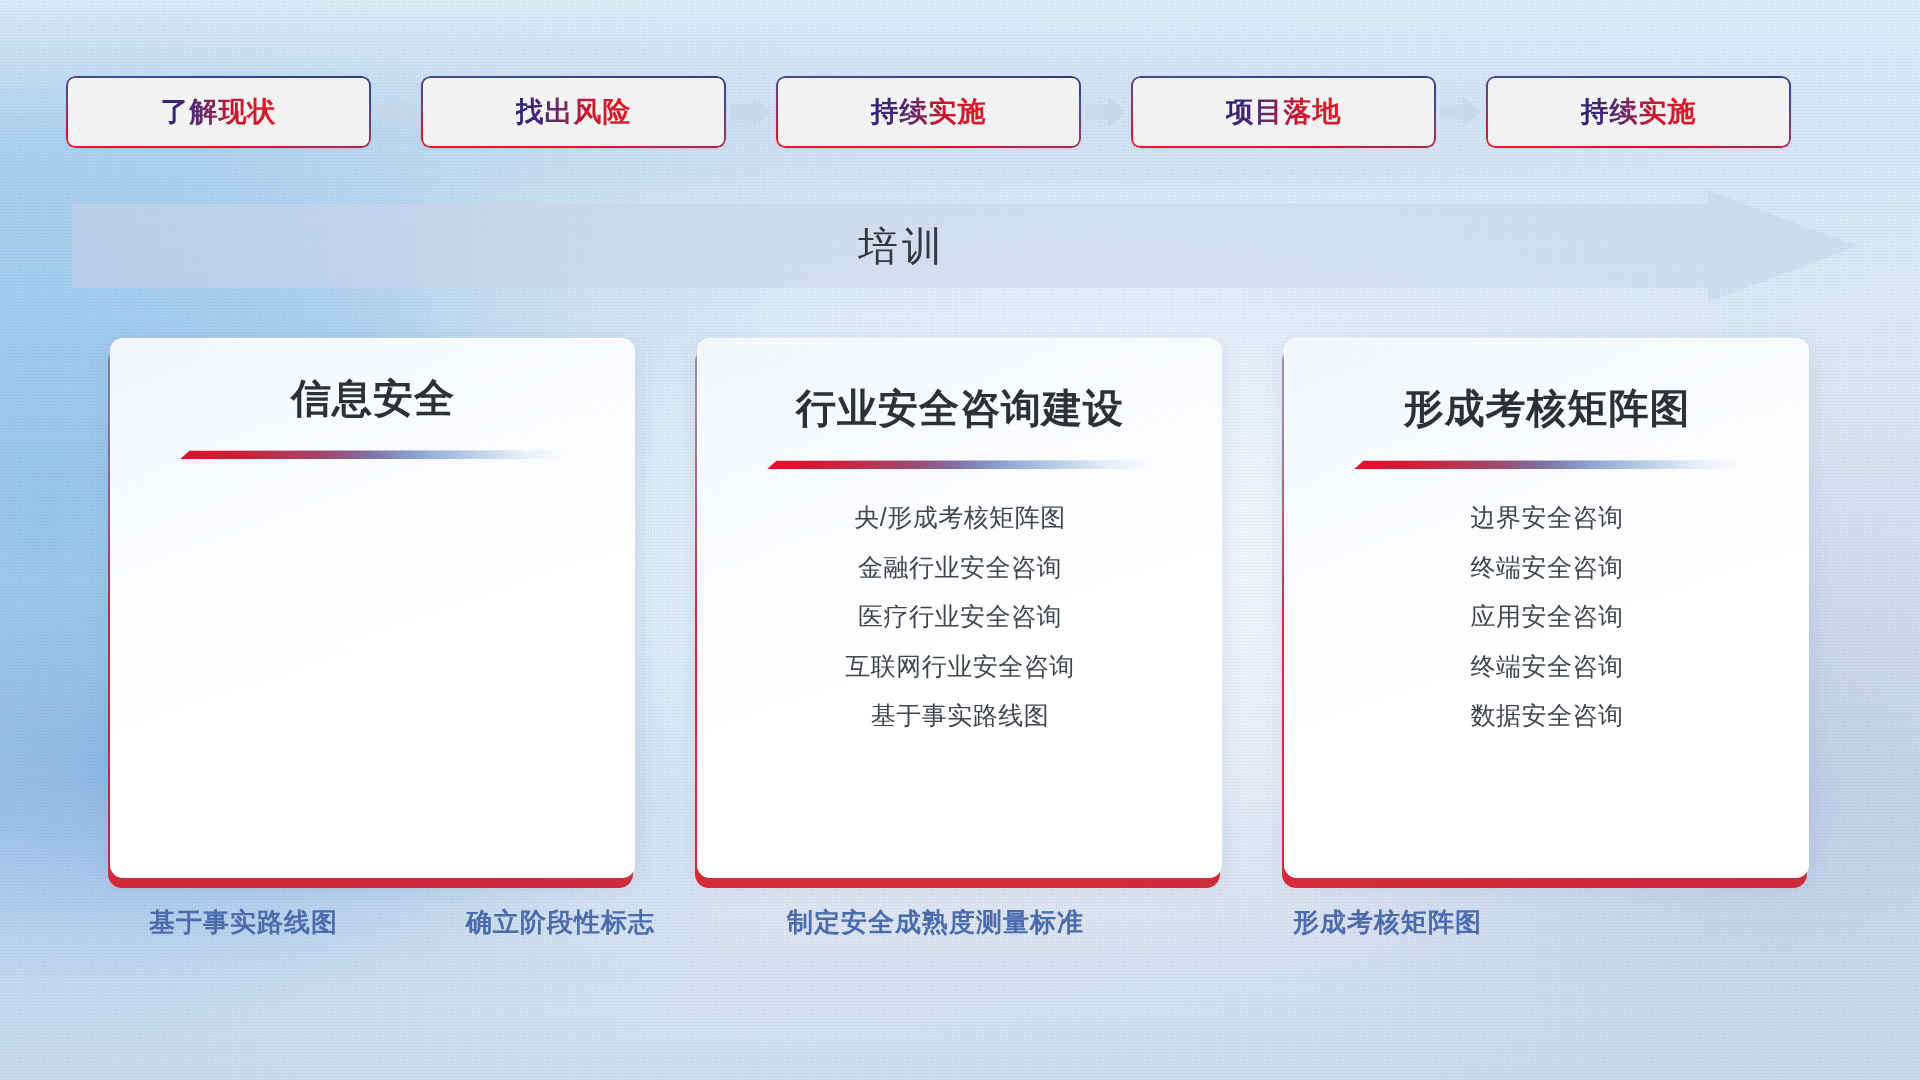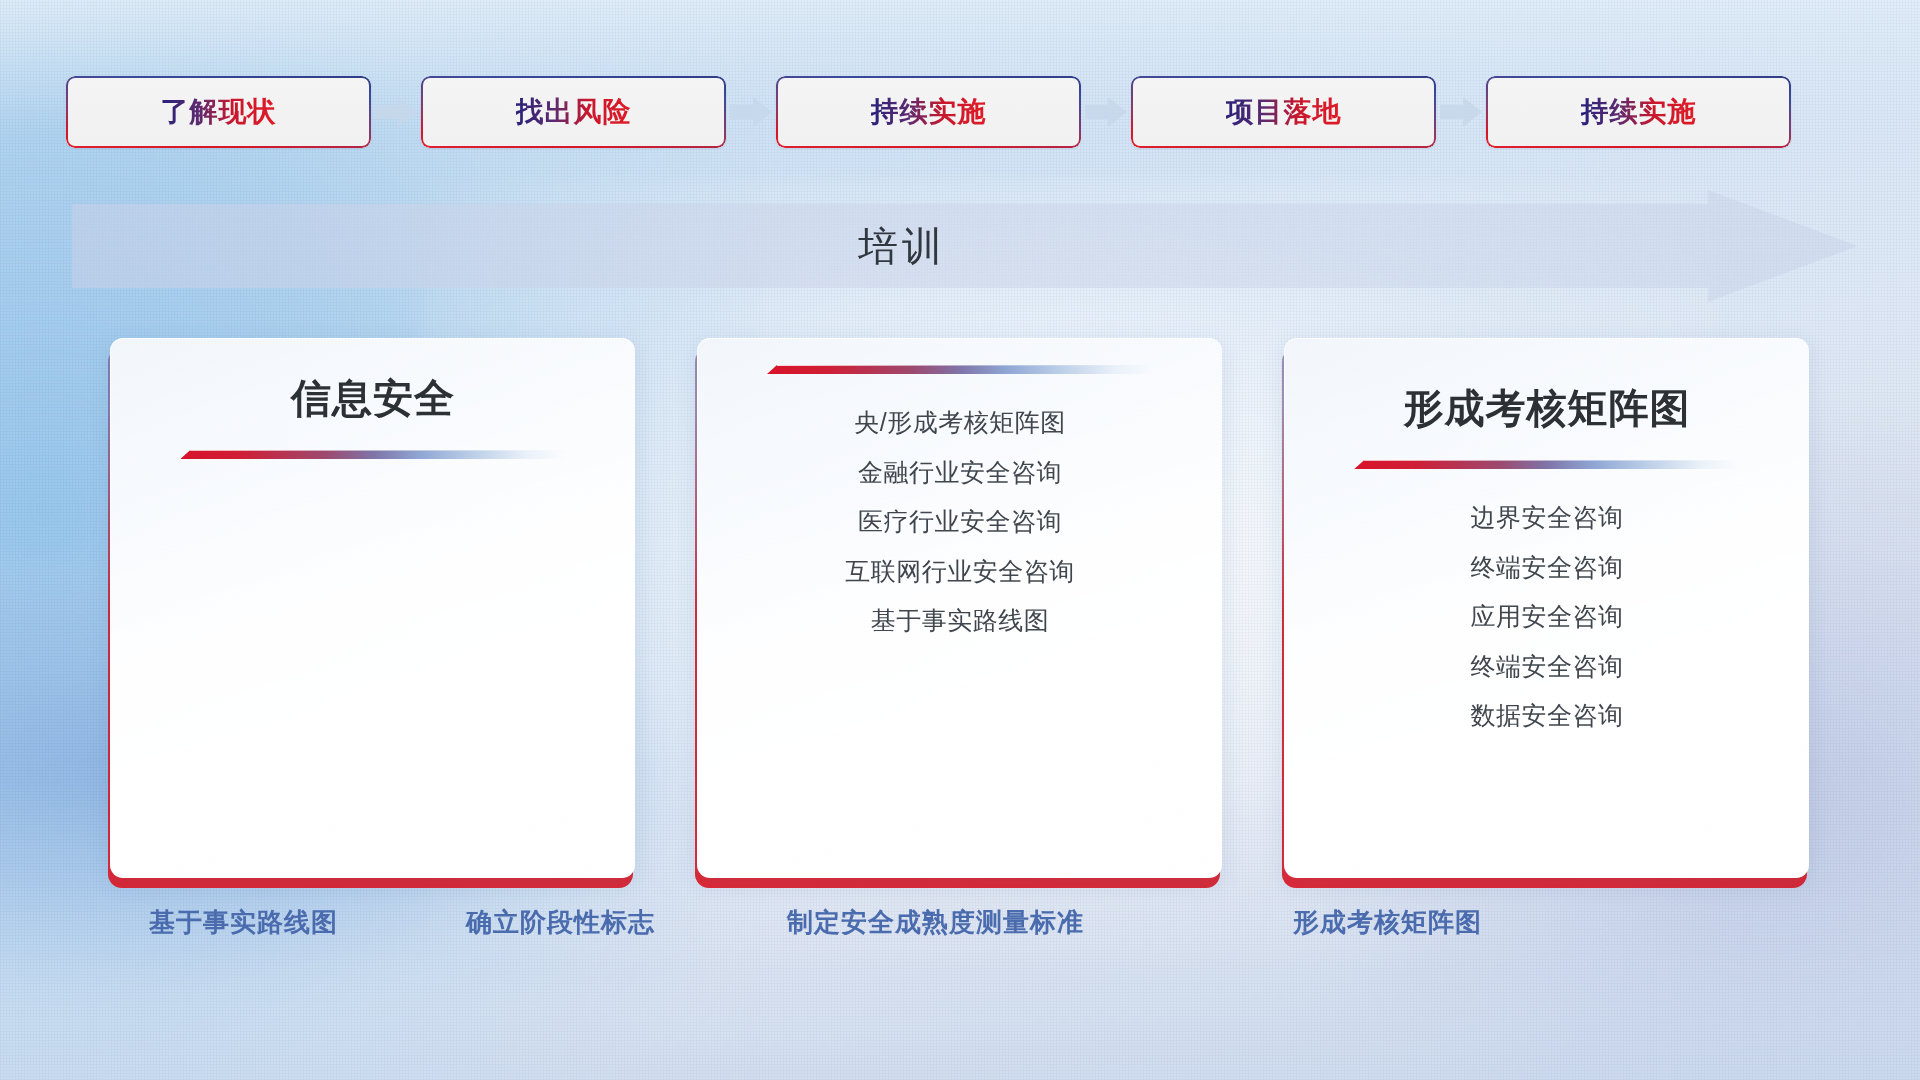--- a/index.html
+++ b/index.html
@@ -371,20 +371,23 @@
         <div class="card-title two-line">
           <div>信息安全</div>
         </div>
         <div class="divider"></div>
       </div>
     </div>
 
     <div class="card-slot">
       <div class="card-edge"></div>
       <div class="card">
+        <div class="card-title">
+          <div>行业安全咨询建设</div>
+        </div>
         <div class="divider"></div>
         <div class="card-list">
           <div class="card-list-item">央/形成考核矩阵图</div>
           <div class="card-list-item">金融行业安全咨询</div>
           <div class="card-list-item">医疗行业安全咨询</div>
           <div class="card-list-item">互联网行业安全咨询</div>
           <div class="card-list-item">基于事实路线图</div>
         </div>
       </div>
     </div>

